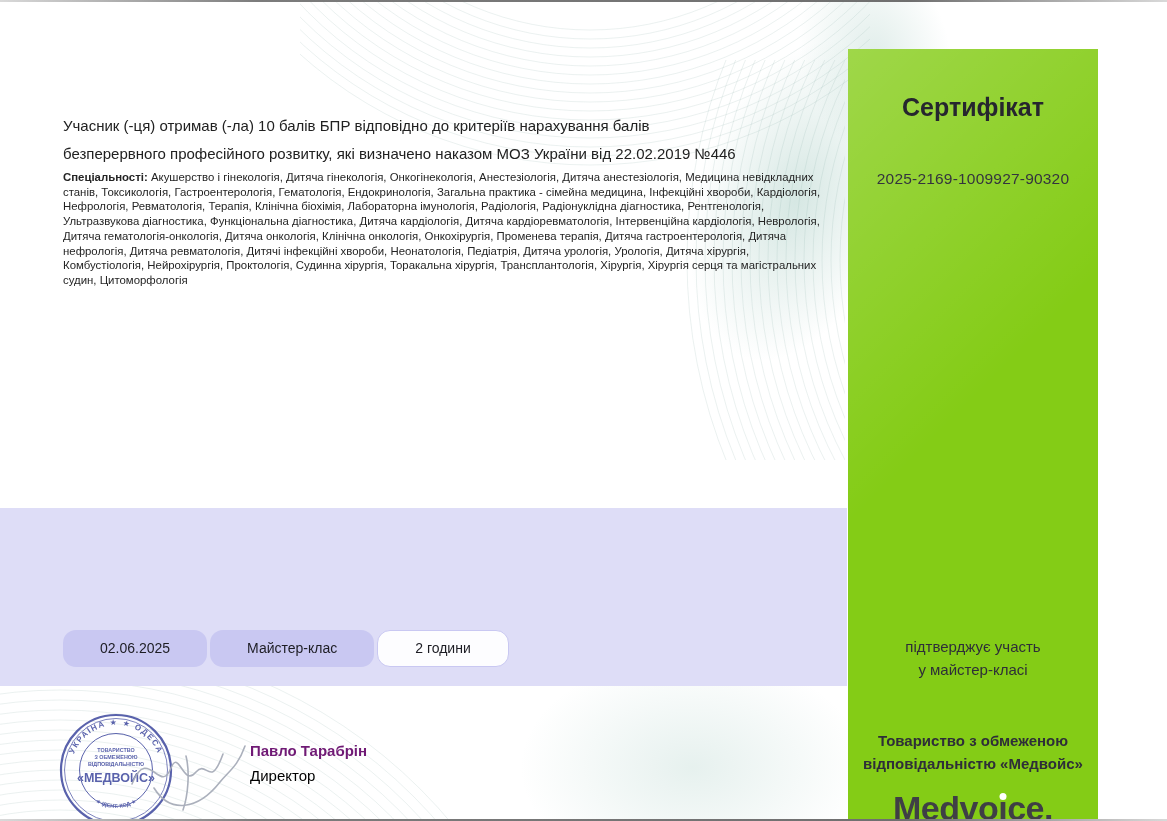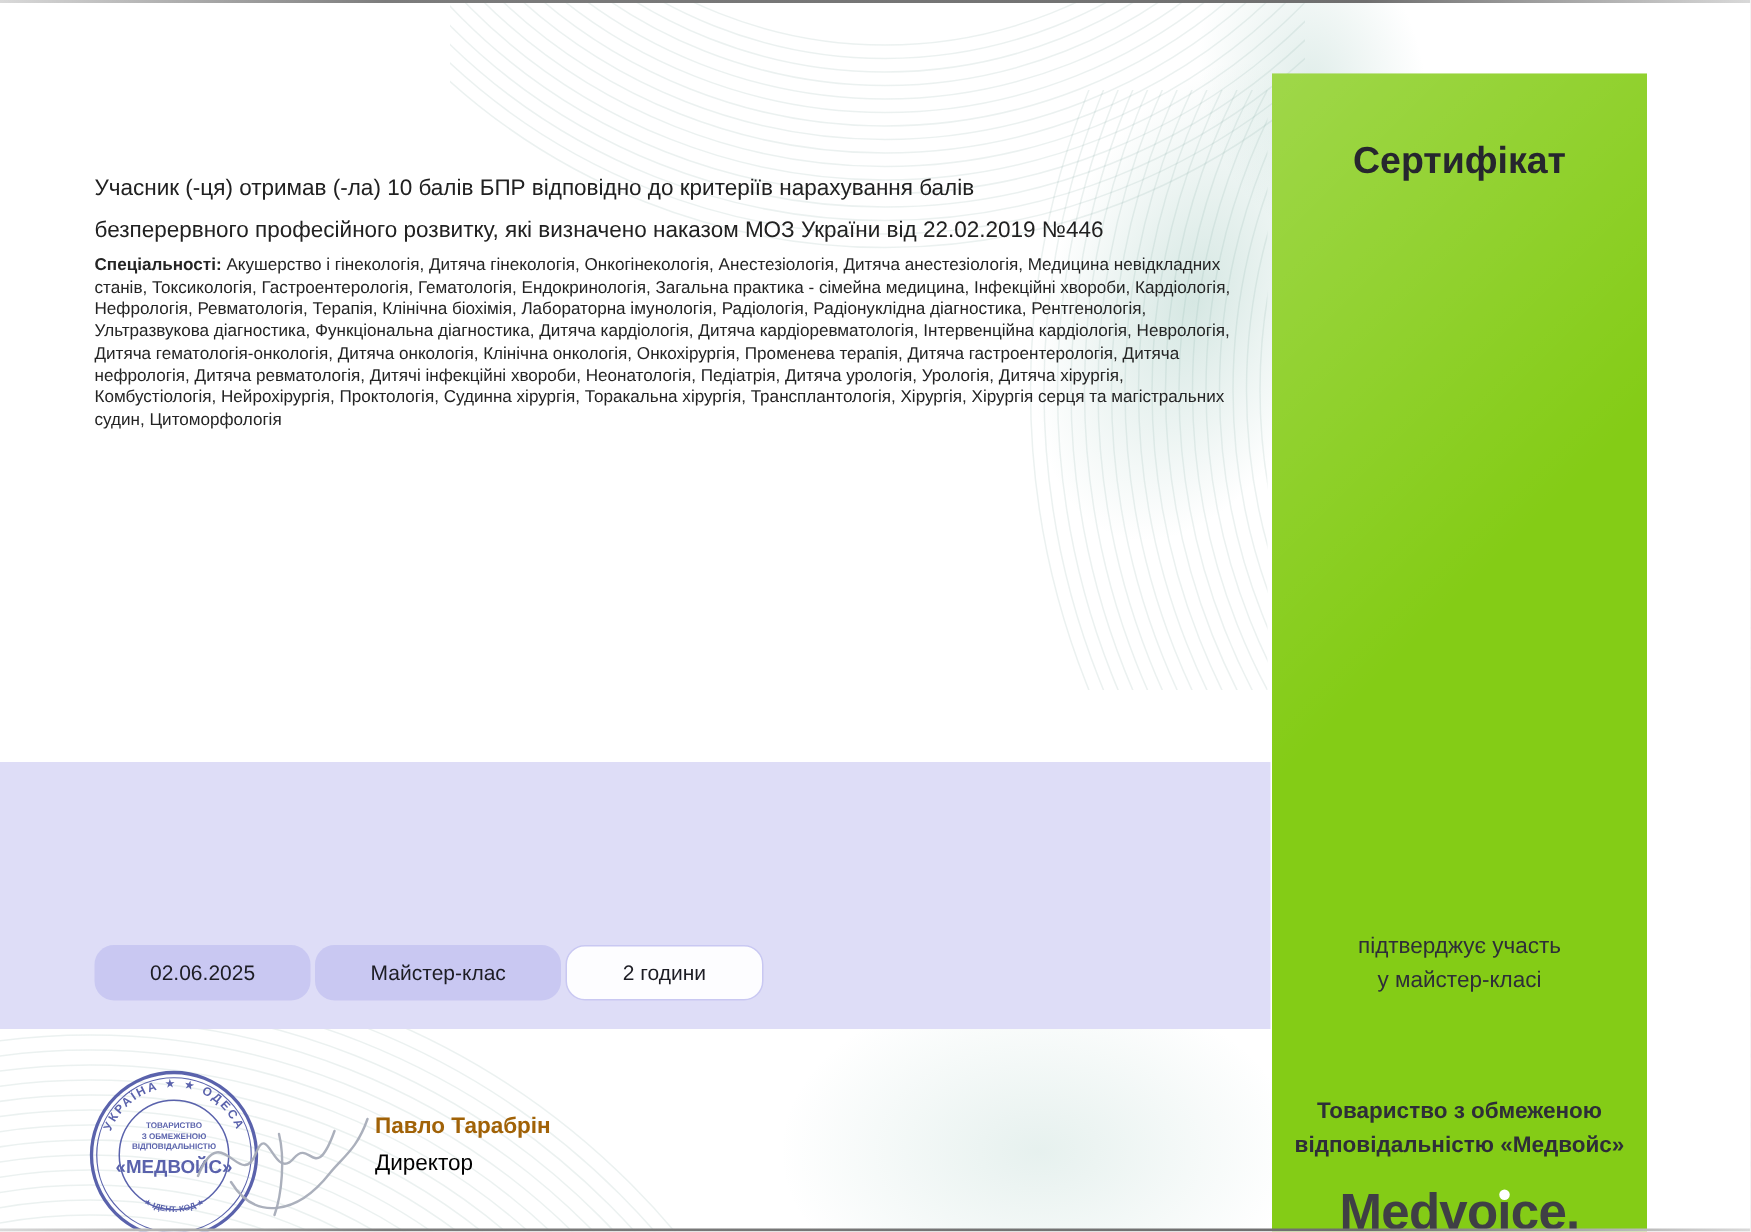--- a/index.html
+++ b/index.html
@@ -38,32 +38,32 @@
   .badges{position:absolute;left:63px;top:122px;display:flex;gap:3px;}
   .badge{height:37px;line-height:37px;border-radius:13px;font-size:14px;color:#1d1d24;
     padding:0 37px;white-space:nowrap;box-sizing:border-box;}
   .badge.filled{background:#c9c8f2;}
   .badge.outline{background:#fdfdff;border:1.5px solid #c9c8f2;line-height:34px;}
 
   .stamp{position:absolute;left:54px;top:708px;z-index:2;opacity:.92;}
   .stamp text{fill:#4c55a5;font-family:"Liberation Sans","DejaVu Sans",sans-serif;font-weight:700;}
   .signature{position:absolute;left:126px;top:726px;z-index:3;}
   .signature path{fill:none;stroke:#a6acb8;stroke-width:1.6;stroke-linecap:round;opacity:.95;}
-  .sig-name{position:absolute;left:250px;top:742px;z-index:2;font-size:15px;font-weight:700;color:#a16207;}
+  .sig-name{position:absolute;left:250px;top:742px;z-index:2;font-size:15px;font-weight:700;color:#701a75;}
   .sig-role{position:absolute;left:250px;top:767px;z-index:2;font-size:15px;color:#000000;}
 
   
   .sidebar{position:absolute;left:848px;top:6px;width:250px;height:811px;background:#84cc16;z-index:2;
     text-align:center;color:#2e2e38;margin-top:43px;}
   .sidebar::before{content:"";position:absolute;inset:0;
     background:linear-gradient(135deg,rgba(255,255,255,.22),rgba(255,255,255,0) 45%);}
   .sb-heading{position:absolute;left:0;width:100%;top:44px;margin:0;
     font-size:25px;font-weight:700;color:#26262e;}
   .sb-number{position:absolute;left:0;width:100%;top:121px;font-size:15.5px;color:#34343e;letter-spacing:.2px;}
-  .sb-confirm{position:absolute;left:0;width:100%;top:570px;font-size:15px;line-height:23px;color:#2e2e38;}
+  .sb-confirm{position:absolute;left:0;width:100%;top:586px;font-size:15px;line-height:23px;color:#2e2e38;}
   .sb-org{position:absolute;left:0;width:100%;top:680px;font-size:15px;line-height:23px;color:#2e2e38;font-weight:bold;}
   .sb-logo{position:absolute;left:0;width:100%;top:740px;font-size:34px;font-weight:800;
     color:#3f3f45;letter-spacing:-.5px;}
   .logo-i{position:relative;}
   .logo-i .dot{position:absolute;left:50%;top:4px;transform:translateX(-50%);
     width:7px;height:7px;border-radius:50%;background:#ffffff;}
 
   .right-strip{position:absolute;left:1098px;top:0;width:69px;height:821px;background:#ffffff;z-index:1;}
 </style>
 </head>
@@ -214,20 +214,21 @@
     <path d="M 6,58 C 22,18 34,70 45,42 C 53,22 57,62 70,46 C 81,33 84,64 97,28"></path>
     <path d="M 28,62 C 44,88 72,84 94,56 C 103,45 112,40 119,20"></path>
     <path d="M 60,30 C 64,46 62,70 57,84"></path>
   </svg>
 
   <div class="sig-name">Павло Тарабрін</div>
   <div class="sig-role">Директор</div>
 
   <aside class="sidebar">
     <h2 class="sb-heading">Сертифікат</h2>
+    <div class="sb-number">2025-2169-1009927-90320</div>
     <div class="sb-confirm">
       <div>підтверджує участь</div>
       <div>у майстер-класі</div>
     </div>
     <div class="sb-org">
       <div>Товариство з обмеженою</div>
       <div>відповідальністю «Медвойс»</div>
     </div>
     <div class="sb-logo"><span>Medvo</span><span class="logo-i"><span>ı</span><span class="dot"></span></span><span>ce.</span></div>
   </aside>

